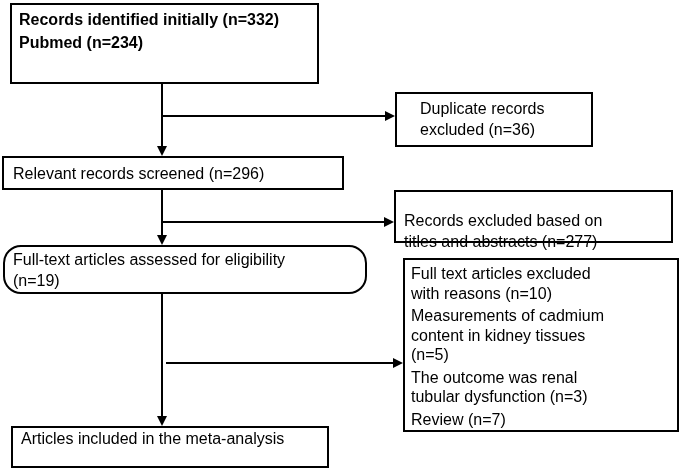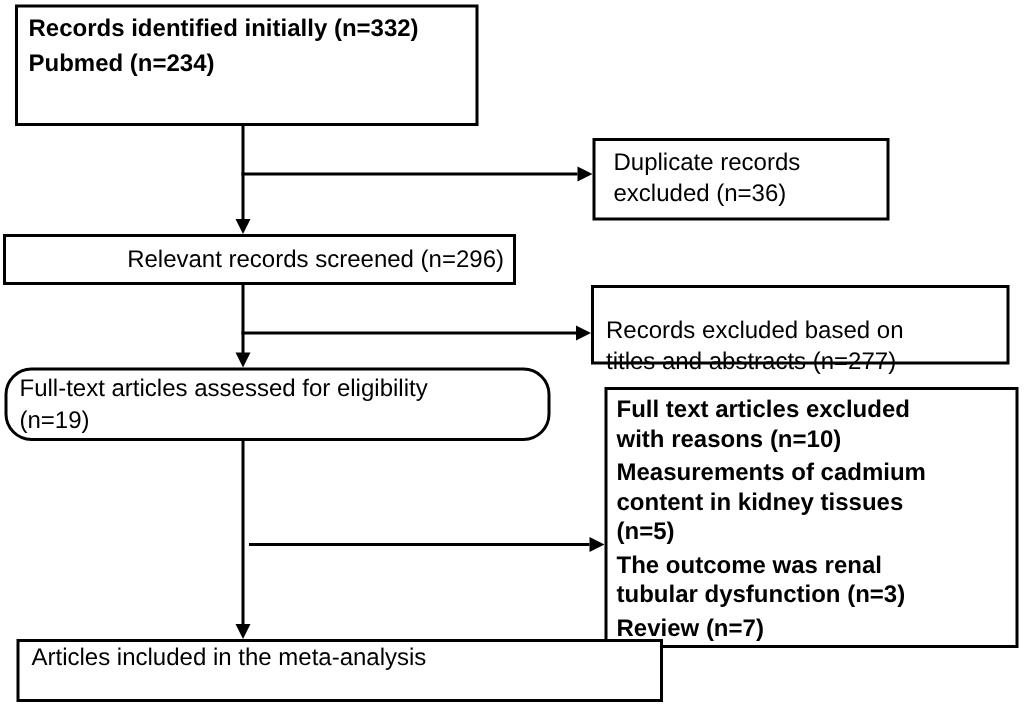--- a/index.html
+++ b/index.html
@@ -19,27 +19,27 @@
     box-sizing:border-box;
     border:2px solid var(--border,#000000);
     background:var(--background,#ffffff);
     font-size:16px;
     line-height:21px;
     color:var(--text,#000000);
   }
   .box .ln{white-space:nowrap;}
   
   .b-identified{left:10px;top:3px;width:309px;height:81px;padding:3px 6px 0 7px;font-weight:bold;line-height:23px;}
-  .b-duplicates{left:395px;top:92px;width:198px;height:55px;padding:4px 6px 0 12px;}
-  .b-screened{left:2px;top:156px;width:342px;height:34px;padding:5px 6px 0 9px;line-height:22px;text-align:right;}
+  .b-duplicates{left:395px;top:92px;width:198px;height:55px;padding:4px 6px 0 23px;}
+  .b-screened{left:2px;top:156px;width:342px;height:34px;padding:5px 6px 0 9px;line-height:22px;}
   .b-titles{left:394px;top:190px;width:279px;height:53px;padding:18px 6px 0 8px;}
   .b-fulltext{left:3px;top:245px;width:364px;height:49px;padding:2px 6px 0 8px;border-radius:18px;}
   .b-reasons{left:403px;top:258px;width:276px;height:174px;padding:4px 4px 0 6px;line-height:19.5px;}
-  .b-reasons p{margin:0 0 3px 0;font-weight:bold;}
-  .b-included{left:11px;top:426px;width:431px;height:42px;padding:1px 6px 0 8px;line-height:19px;}
+  .b-reasons p{margin:0 0 3px 0;}
+  .b-included{left:11px;top:426px;width:318px;height:42px;padding:1px 6px 0 8px;line-height:19px;}
   
   .vline,.hline{position:absolute;background:var(--border,#000000);}
   .vline{width:2px;}
   .hline{height:2px;}
   .c-v1{left:161px;top:84px;height:64px;}
   .c-v2{left:161px;top:190px;height:46px;}
   .c-v3{left:161px;top:294px;height:123px;}
   .c-h1{left:161px;top:115px;width:224px;}
   .c-h2{left:161px;top:221px;width:223px;}
   .c-h3{left:166px;top:362px;width:227px;}

